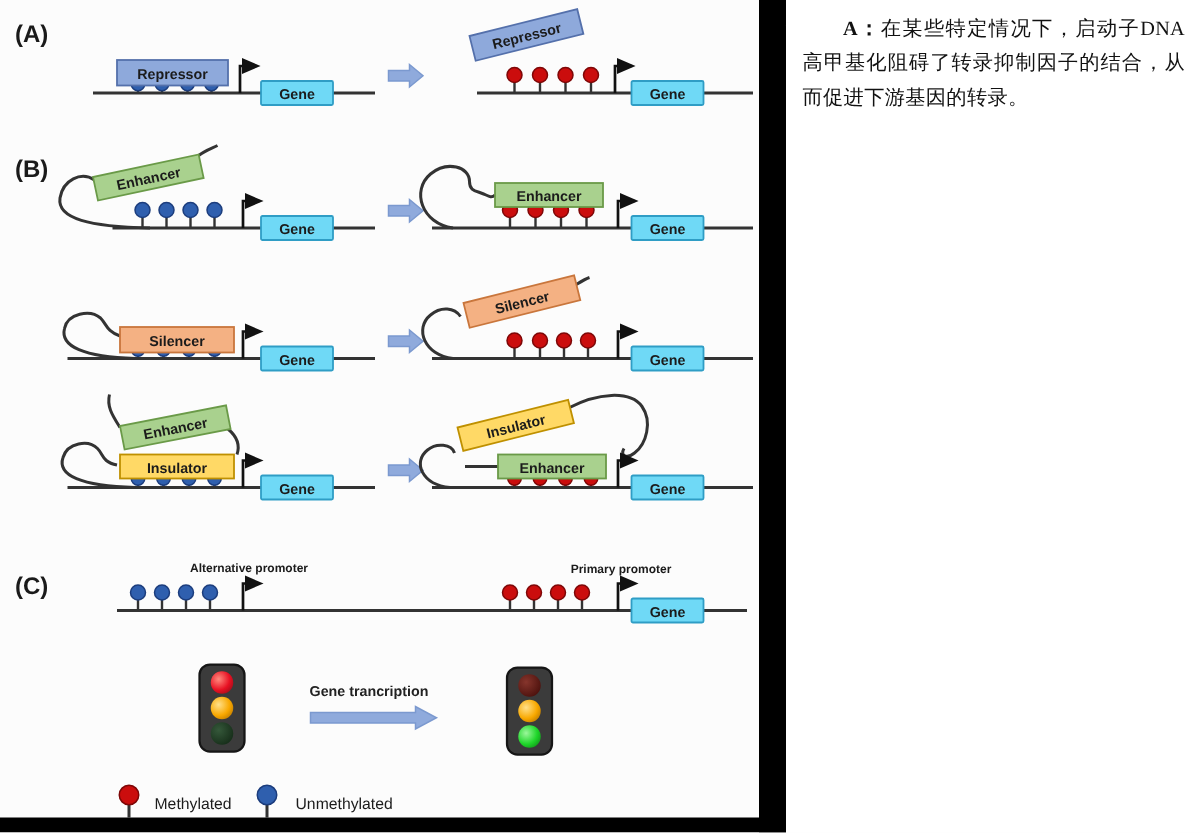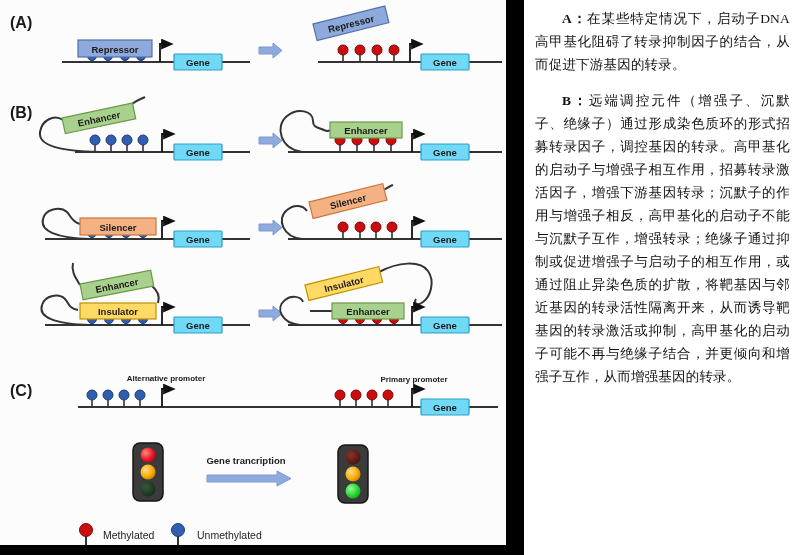--- a/index.html
+++ b/index.html
@@ -249,14 +249,13 @@
     <text x="197" y="539" class="leglabel">Unmethylated</text>
   </g>
 </svg>
 </div>
 
 <div class="vbar"></div>
 <div class="hbar"></div>
 
 <div class="text-panel">
   <p><b>A：</b><span>在某些特定情况下，启动子DNA高甲基化阻碍了转录抑制因子的结合，从而促进下游基因的转录。</span></p>
-  <p><b>B：</b><span>远端调控元件（增强子、沉默子、绝缘子）通过形成染色质环的形式招募转录因子，调控基因的转录。高甲基化的启动子与增强子相互作用，招募转录激活因子，增强下游基因转录；沉默子的作用与增强子相反，高甲基化的启动子不能与沉默子互作，增强转录；绝缘子通过抑制或促进增强子与启动子的相互作用，或通过阻止异染色质的扩散，将靶基因与邻近基因的转录活性隔离开来，从而诱导靶基因的转录激活或抑制，高甲基化的启动子可能不再与绝缘子结合，并更倾向和增强子互作，从而增强基因的转录。</span></p>
 </div>
 
 </body></html>

